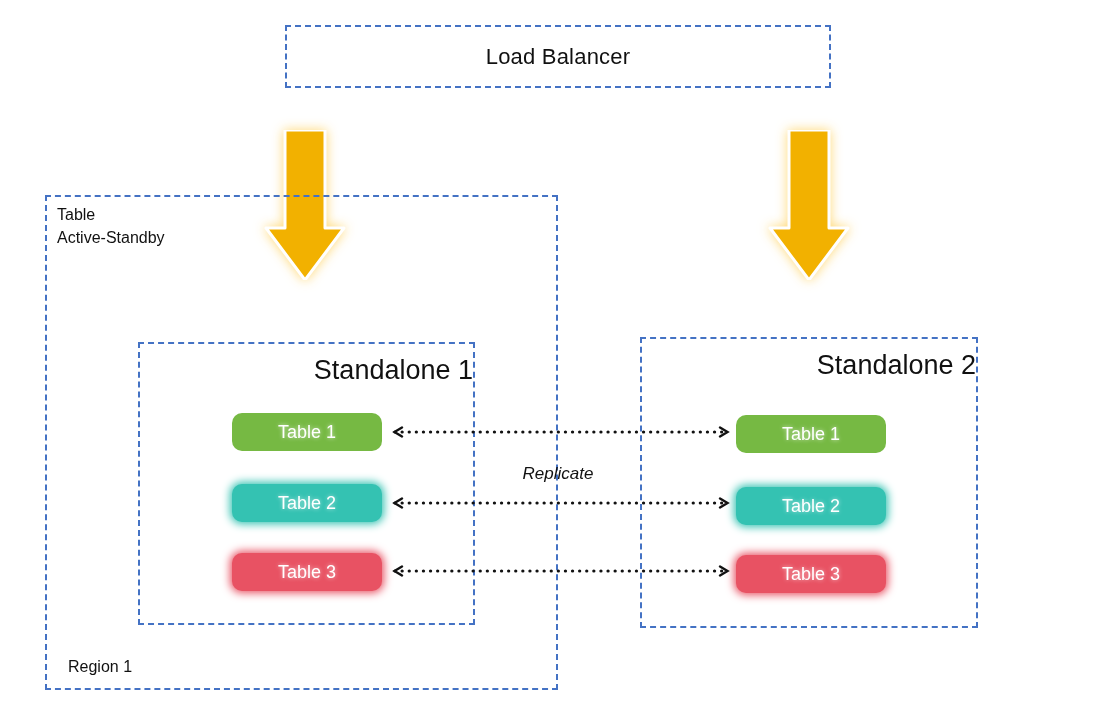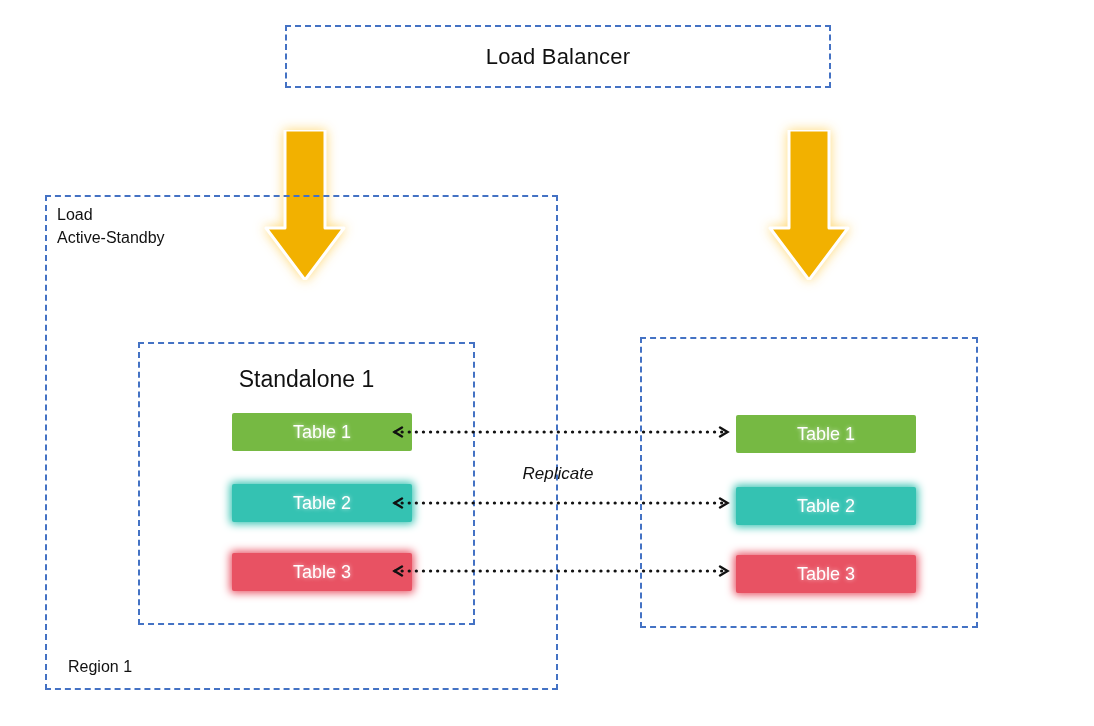--- a/index.html
+++ b/index.html
@@ -15,24 +15,24 @@
   #down-arrow-left  { left:260px; top:130px; }
   #down-arrow-right { left:764px; top:130px; }
 
   #region-1 { left:45px;  top:195px; width:513px; height:495px; }
   #region-2 { left:558px; top:195px; width:514px; height:495px; border-left:none; }
   .corner-label { position:absolute; top:6px; left:10px; font-size:16px; line-height:23px; }
   .region-label { position:absolute; bottom:12px; left:21px; font-size:16px; }
 
   #standalone-1 { left:138px; top:342px; width:337px; height:283px; }
   #standalone-2 { left:640px; top:337px; width:338px; height:291px; }
-  .standalone-title { margin-top:22px; text-align:center; font-size:23px; }
+  .standalone-title { margin-top:11px; text-align:right; font-size:27px; }
 
   .table-chip {
-    position:absolute; width:180px; height:38px; border-radius:2px;
+    position:absolute; width:150px; height:38px; border-radius:10px;
     display:flex; align-items:center; justify-content:center;
     color:#fff; font-size:18px; text-shadow:0 0 4px rgba(255,255,255,.65);
   }
   #standalone-1 .table-chip { left:92px; }
   #standalone-2 .table-chip { left:94px; }
   .s1-t1 { top:69px; }  .s1-t2 { top:140px; } .s1-t3 { top:209px; }
   .s2-t1 { top:76px; }  .s2-t2 { top:148px; } .s2-t3 { top:216px; }
 
   #replicate-arrows { position:absolute; left:383px; top:418px; width:356px; height:165px; }
   #replicate-label { position:absolute; left:498px; top:464px; width:120px; text-align:center; font-size:17px; }
@@ -48,35 +48,36 @@
 
   <svg id="down-arrow-left" class="down-arrow" viewBox="0 0 90 150">
     <polygon points="25,0 65,0 65,98 84,98 45,150 6,98 25,98" stroke="#ffffff" stroke-width="3" stroke-linejoin="round" style="fill: rgb(242, 177, 0);"></polygon>
   </svg>
   <svg id="down-arrow-right" class="down-arrow" viewBox="0 0 90 150">
     <polygon points="25,0 65,0 65,98 84,98 45,150 6,98 25,98" stroke="#ffffff" stroke-width="3" stroke-linejoin="round" style="fill: rgb(242, 177, 0);"></polygon>
   </svg>
 
   <div id="region-1" class="dashed-box" style="border-color: rgb(68, 114, 196);">
     <div class="corner-label">
-      <div>Load</div>
+      <div>Table</div>
       <div>Active-Standby</div>
     </div>
     <div class="region-label">Region 1</div>
   </div>
 
 
   <div id="standalone-1" class="dashed-box" style="border-color: rgb(68, 114, 196);">
     <div class="standalone-title">Standalone 1</div>
     <div class="table-chip s1-t1" style="background-color: rgb(118, 185, 67);">Table 1</div>
     <div class="table-chip s1-t2 glow" style="background-color: rgb(52, 194, 178); box-shadow: rgb(52, 194, 178) 0px 0px 8px 2px;">Table 2</div>
     <div class="table-chip s1-t3 glow" style="background-color: rgb(232, 82, 99); box-shadow: rgb(232, 82, 99) 0px 0px 8px 2px;">Table 3</div>
   </div>
 
   <div id="standalone-2" class="dashed-box" style="border-color: rgb(68, 114, 196);">
+    <div class="standalone-title">Standalone 2</div>
     <div class="table-chip s2-t1" style="background-color: rgb(118, 185, 67);">Table 1</div>
     <div class="table-chip s2-t2 glow" style="background-color: rgb(52, 194, 178); box-shadow: rgb(52, 194, 178) 0px 0px 8px 2px;">Table 2</div>
     <div class="table-chip s2-t3 glow" style="background-color: rgb(232, 82, 99); box-shadow: rgb(232, 82, 99) 0px 0px 8px 2px;">Table 3</div>
   </div>
 
   <svg id="replicate-arrows" viewBox="0 0 356 165">
     <defs>
       <marker id="m-left" markerWidth="12" markerHeight="12" refX="3" refY="6" orient="auto" markerUnits="userSpaceOnUse">
         <path d="M10,1.5 L2.5,6 L10,10.5" fill="none" stroke-width="2.4" stroke-linecap="round" style="stroke: rgb(17, 17, 17);"></path>
       </marker>

